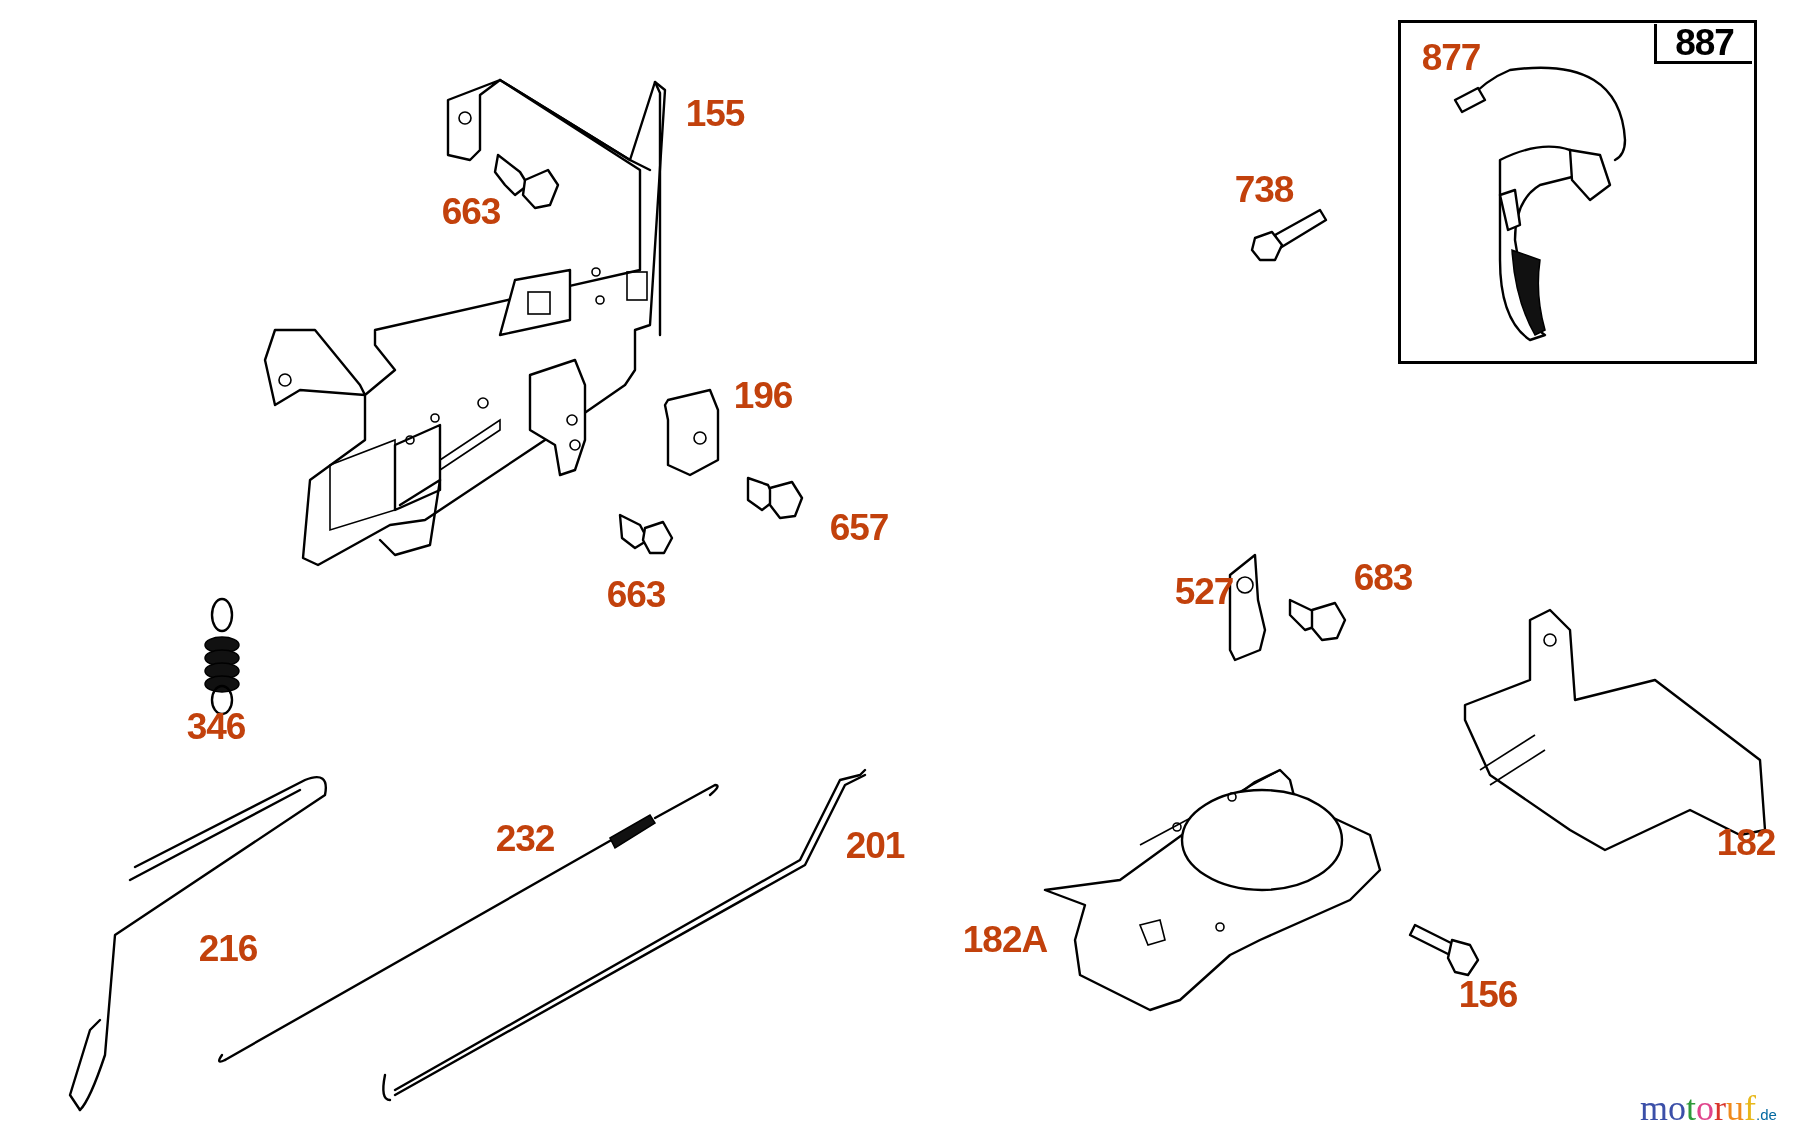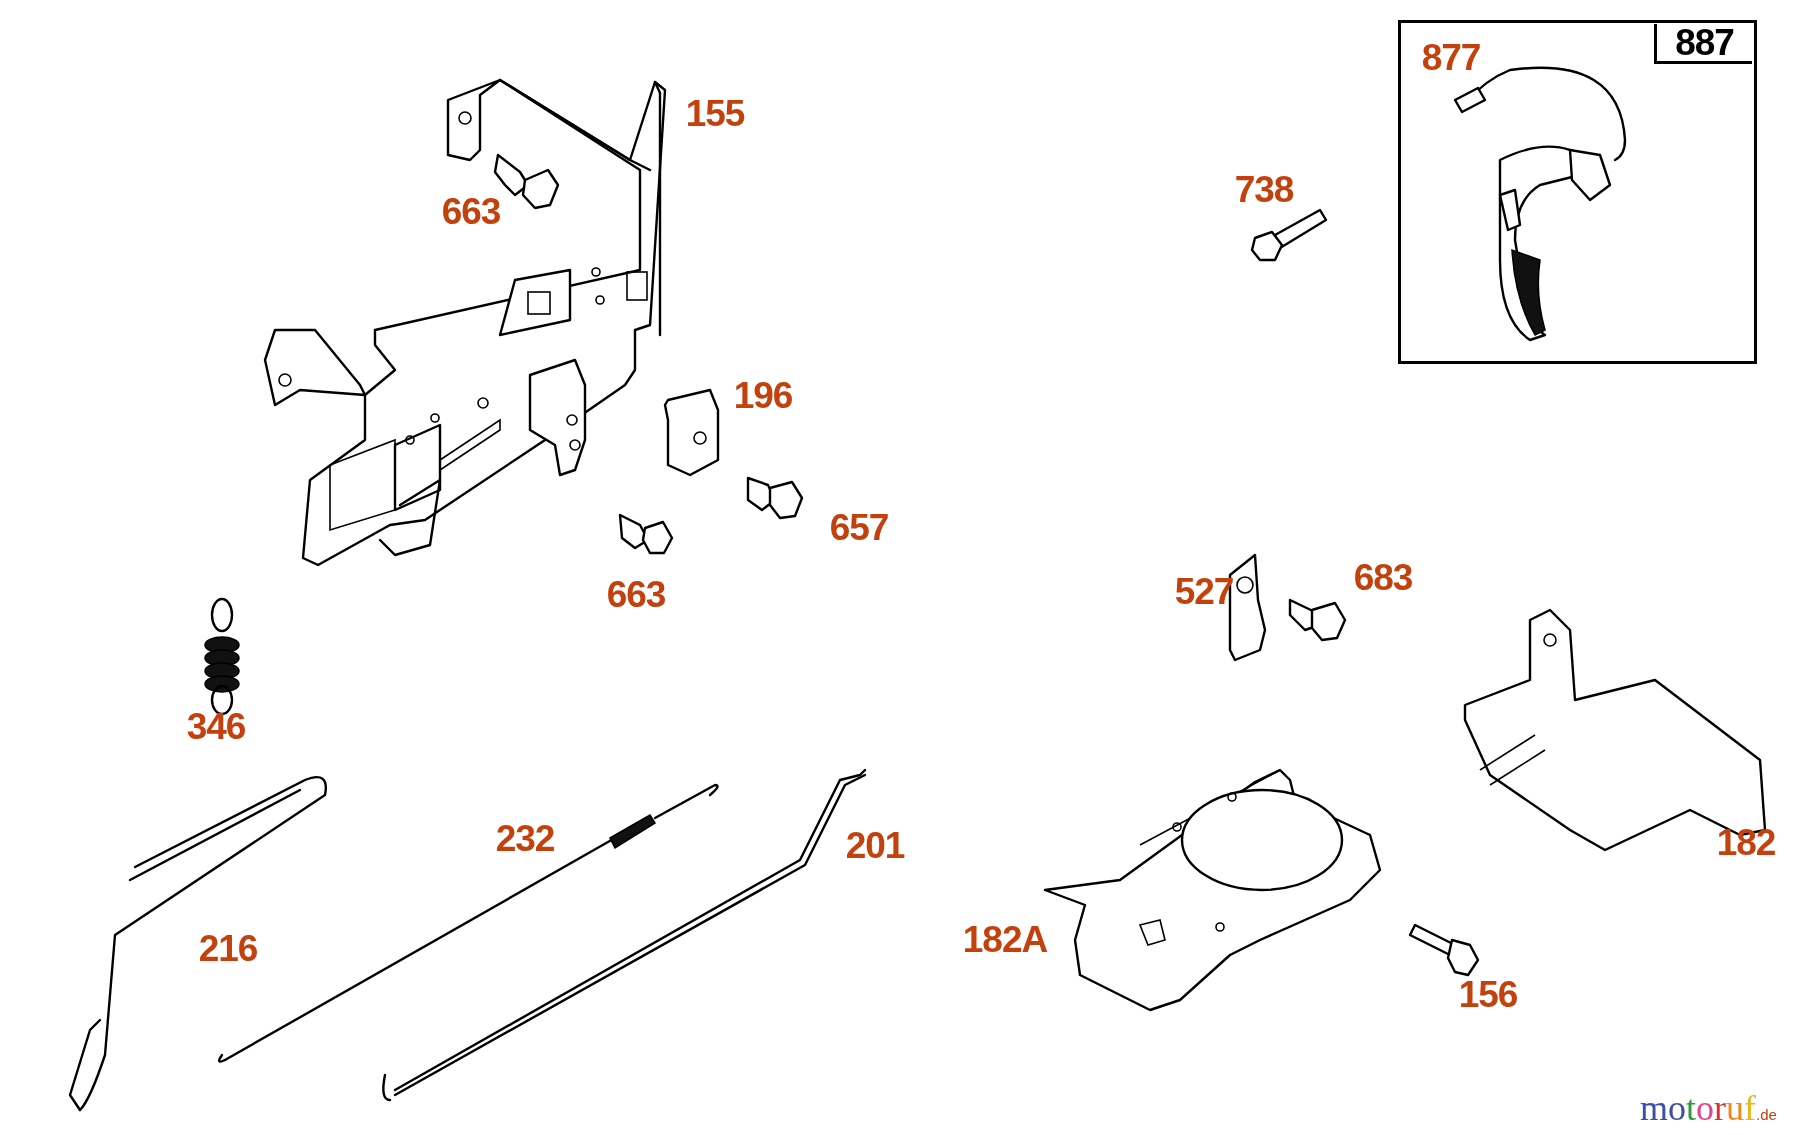--- a/index.html
+++ b/index.html
@@ -3,21 +3,21 @@
 <meta charset="utf-8">
 <style>
   html, body { margin:0; padding:0; background:#ffffff; }
   body { width:1800px; height:1135px; position:relative; overflow:hidden; font-family:"Liberation Sans", sans-serif; }
   svg.art { position:absolute; left:0; top:0; width:1800px; height:1135px; }
   .lbl { position:absolute; font-family:"Liberation Sans", sans-serif; font-weight:bold; font-size:37px; color:#c2410c; letter-spacing:-1px; transform:translate(-50%,-50%); white-space:nowrap; line-height:1; }
   .boxlbl { position:absolute; left:1654px; top:24px; width:98px; height:40px; border:3px solid #000; border-top:none; border-right:none; box-sizing:border-box; display:flex; align-items:center; justify-content:center; font-weight:bold; font-size:37px; letter-spacing:-1px; }
   .frame { position:absolute; left:1398px; top:20px; width:359px; height:344px; border:3px solid #000; box-sizing:border-box; }
   .wm { position:absolute; left:1640px; top:1090px; font-family:"Liberation Serif", serif; font-size:36px; line-height:1; }
   .wm span { display:inline-block; }
-  .wm .tld { font-family:"Liberation Sans", sans-serif; font-size:15px; color:#c2410c; }
+  .wm .tld { font-family:"Liberation Sans", sans-serif; font-size:15px; color:#0369a1; }
   .s { fill:none; stroke:#000; stroke-width:2.4; stroke-linejoin:round; stroke-linecap:round; }
   .sf { fill:#fff; stroke:#000; stroke-width:2.4; stroke-linejoin:round; }
   .thin { fill:none; stroke:#000; stroke-width:1.6; }
   .dark { fill:#111; stroke:#000; stroke-width:1.5; }
 </style>
 </head>
 <body>
 
 <svg class="art" viewBox="0 0 1800 1135">
 

